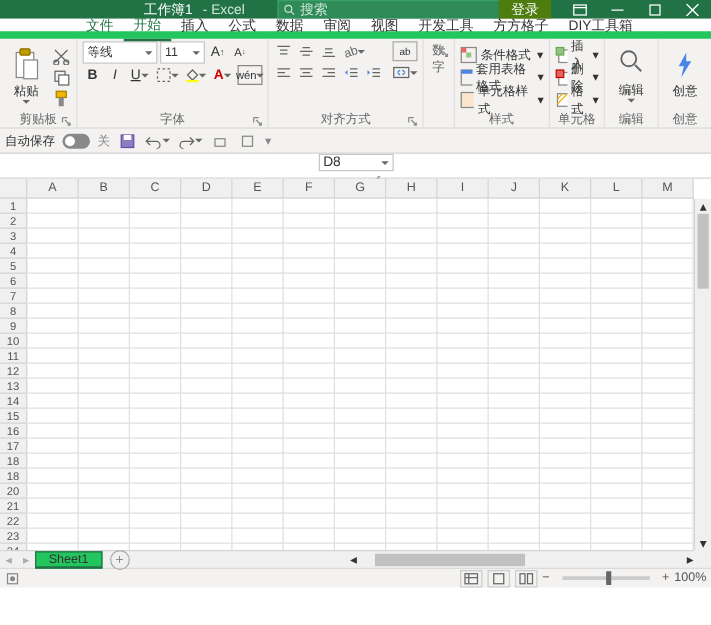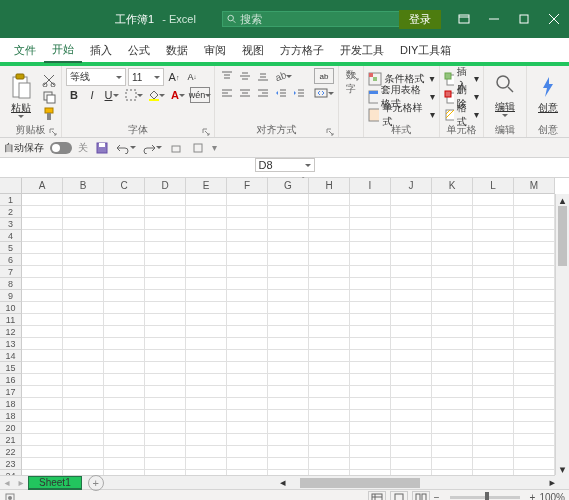--- a/index.html
+++ b/index.html
@@ -1,47 +1,47 @@
 <!DOCTYPE html>
 <html><head>
 <meta charset="utf-8">
 <style>
 * { margin: 0; padding: 0; box-sizing: border-box; font-family: "Microsoft YaHei", "Segoe UI", sans-serif; }
 body { width: 569px; height: 500px; background: #fff; overflow: hidden; font-size: 11px; color: #333; }
 
 
-.titlebar { height: 38px; background: #217346; display: flex; align-items: center; color: #fff; position: relative; }
+.titlebar { height: 15px; background: #217346; display: flex; align-items: center; color: #fff; position: relative; }
 .titlebar .title { position: absolute; left: 115px; font-size: 11px; }
 .titlebar .excel { color: #d0e8da; margin-left: 5px; }
 .searchbox { position: absolute; left: 222px; width: 180px; height: 16px; background: #2e8b57; border: 1px solid #3aa06a; display: flex; align-items: center; padding: 0 4px; }
 .searchbox .mag { width: 10px; height: 10px; margin-right: 4px; }
 .searchbox input { background: transparent; border: none; color: #fff; font-size: 11px; outline: none; width: 100%; }
 .searchbox input::placeholder { color: #cfe5d8; }
 .win-btns { position: absolute; right: 0; display: flex; align-items: center; height: 100%; }
 .login-btn { background: #4d7c0f; padding: 2px 10px; font-size: 11px; margin-right: 8px; }
 .win-btn { width: 30px; height: 21px; display: flex; align-items: center; justify-content: center; }
 .win-btn svg { stroke: #fff; fill: none; }
 
 
-.ribbon-tabs { height: 28px; background: #fff; display: flex; align-items: center; border-bottom: 4px solid #22c55e; padding-left: 6px; position: relative; }
+.ribbon-tabs { height: 16px; background: #fff; display: flex; align-items: center; border-bottom: 6px solid #22c55e; padding-left: 6px; position: relative; justify-content: center; }
 .tab { padding: 4px 8px; font-size: 11px; cursor: pointer; }
 .tab.active { color: #217346; border-bottom: 2px solid #217346; }
 .tab.file { color: #217346; }
 .ribbon-right { position: absolute; right: 6px; display: flex; align-items: center; gap: 6px; }
 .share-btn { border: 1px solid #217346; color: #217346; padding: 1px 6px; font-size: 10px; border-radius: 3px; display: flex; align-items: center; gap: 2px; }
 .comment-btn { color: #217346; font-size: 10px; display: flex; align-items: center; gap: 2px; }
 .smiley { width: 14px; height: 14px; border: 1px solid #888; border-radius: 50%; display: flex; align-items: center; justify-content: center; font-size: 9px; color: #888; }
 
 
 .ribbon { height: 72px; background: #f3f2f1; border-bottom: 1px solid #d4d4d4; display: flex; }
 .group { border-right: 1px solid #e1dfdd; display: flex; flex-direction: column; padding: 2px 4px 0; }
 .group-body { flex: 1; display: flex; align-items: flex-start; gap: 3px; }
 .group-label { height: 14px; text-align: center; font-size: 10px; color: #666; position: relative; }
 .group-label .launcher { position: absolute; right: 0; bottom: 1px; width: 8px; height: 8px; }
-.big-btn { display: flex; flex-direction: column; align-items: center; justify-content: center; width: 34px; height: 54px; font-size: 10px; text-decoration: underline; }
+.big-btn { display: flex; flex-direction: column; align-items: center; justify-content: center; width: 34px; height: 54px; font-size: 10px; }
 .big-btn svg { margin-bottom: 2px; }
 .stack { display: flex; flex-direction: column; gap: 1px; }
 .row { display: flex; align-items: center; gap: 2px; }
 .dd { width: 60px; height: 18px; border: 1px solid #c8c6c4; background: #fff; display: flex; align-items: center; justify-content: space-between; padding: 0 3px; font-size: 10px; }
 .dd.small { width: 36px; }
 .ico-btn { width: 16px; height: 16px; display: flex; align-items: center; justify-content: center; }
 .ico-btn.w20 { width: 20px; }
 .caret { width: 0; height: 0; border-left: 3px solid transparent; border-right: 3px solid transparent; border-top: 3px solid #666; }
 .menu-item { display: flex; align-items: center; gap: 3px; font-size: 10px; height: 17px; }
 
@@ -134,22 +134,22 @@
 </div>
 
 <div class="ribbon-tabs">
   <div class="tab file">文件</div>
   <div class="tab active">开始</div>
   <div class="tab">插入</div>
   <div class="tab">公式</div>
   <div class="tab">数据</div>
   <div class="tab">审阅</div>
   <div class="tab">视图</div>
+  <div class="tab">开发工具</div>
   <div class="tab">方方格子</div>
-  <div class="tab">开发工具</div>
   <div class="tab">DIY工具箱</div>
 </div>
 
 <div class="ribbon">
 
   <div class="group">
     <div class="group-body">
       <div class="big-btn">
         <svg width="22" height="26">
             <rect x="3" y="4" width="14" height="20" fill="#fff" stroke="#888"></rect>

